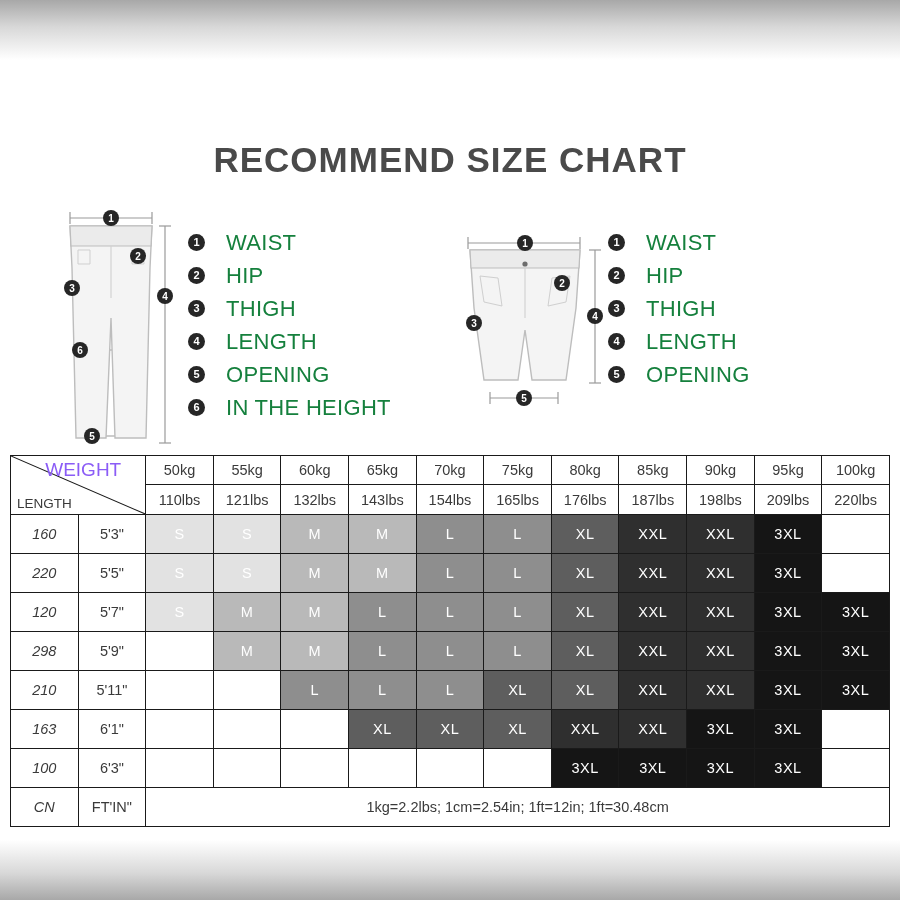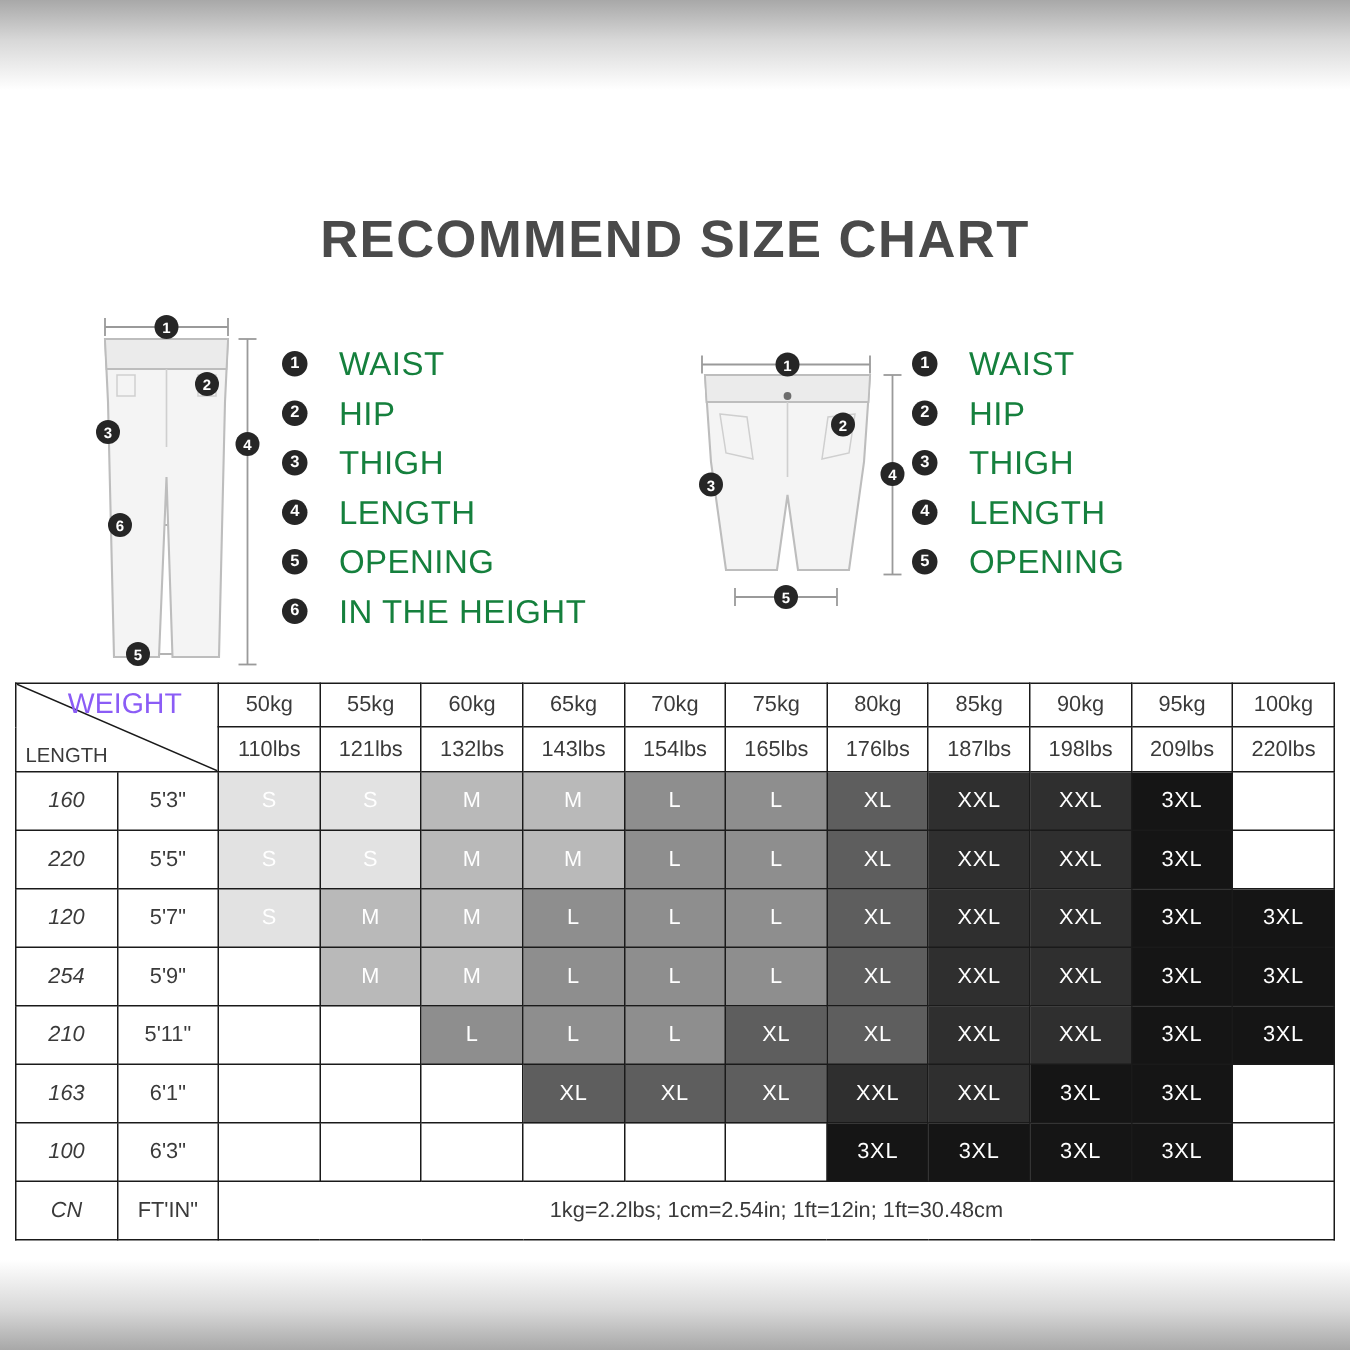--- a/index.html
+++ b/index.html
@@ -355,21 +355,21 @@
             <td class="cell" style="background: rgb(142, 142, 142); color: rgb(255, 255, 255); font-weight: normal;">L</td>
             <td class="cell" style="background: rgb(142, 142, 142); color: rgb(255, 255, 255); font-weight: normal;">L</td>
             <td class="cell" style="background: rgb(142, 142, 142); color: rgb(255, 255, 255); font-weight: normal;">L</td>
             <td class="cell" style="background: rgb(94, 94, 94); color: rgb(255, 255, 255); font-weight: normal;">XL</td>
             <td class="cell" style="background: rgb(47, 47, 47); color: rgb(255, 255, 255); font-weight: normal;">XXL</td>
             <td class="cell" style="background: rgb(47, 47, 47); color: rgb(255, 255, 255); font-weight: normal;">XXL</td>
             <td class="cell" style="background: rgb(21, 21, 21); color: rgb(255, 255, 255); font-weight: normal;">3XL</td>
             <td class="cell" style="background: rgb(21, 21, 21); color: rgb(255, 255, 255); font-weight: normal;">3XL</td>
           </tr>
           <tr>
-            <td class="hcm">254</td>
+            <td class="hcm">298</td>
             <td class="hft">5'9"</td>
             <td class="cell" style="background: rgb(255, 255, 255);"></td>
             <td class="cell" style="background: rgb(185, 185, 185); color: rgb(255, 255, 255); font-weight: normal;">M</td>
             <td class="cell" style="background: rgb(185, 185, 185); color: rgb(255, 255, 255); font-weight: normal;">M</td>
             <td class="cell" style="background: rgb(142, 142, 142); color: rgb(255, 255, 255); font-weight: normal;">L</td>
             <td class="cell" style="background: rgb(142, 142, 142); color: rgb(255, 255, 255); font-weight: normal;">L</td>
             <td class="cell" style="background: rgb(142, 142, 142); color: rgb(255, 255, 255); font-weight: normal;">L</td>
             <td class="cell" style="background: rgb(94, 94, 94); color: rgb(255, 255, 255); font-weight: normal;">XL</td>
             <td class="cell" style="background: rgb(47, 47, 47); color: rgb(255, 255, 255); font-weight: normal;">XXL</td>
             <td class="cell" style="background: rgb(47, 47, 47); color: rgb(255, 255, 255); font-weight: normal;">XXL</td>

